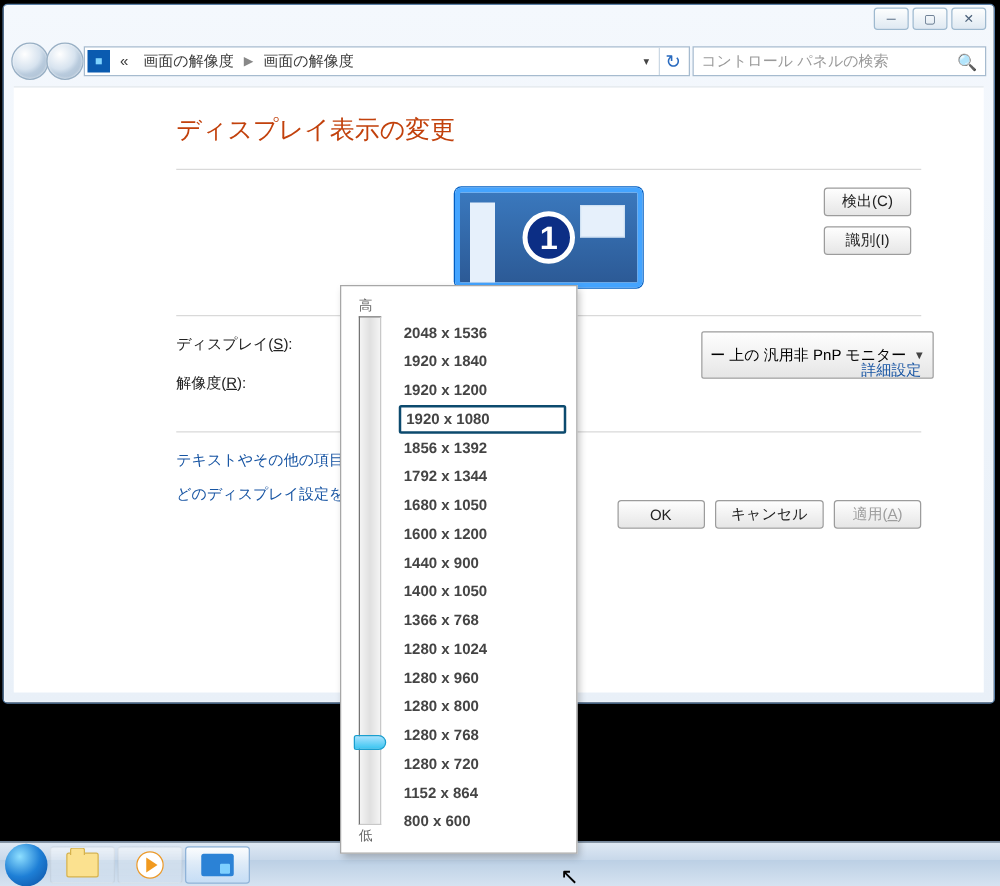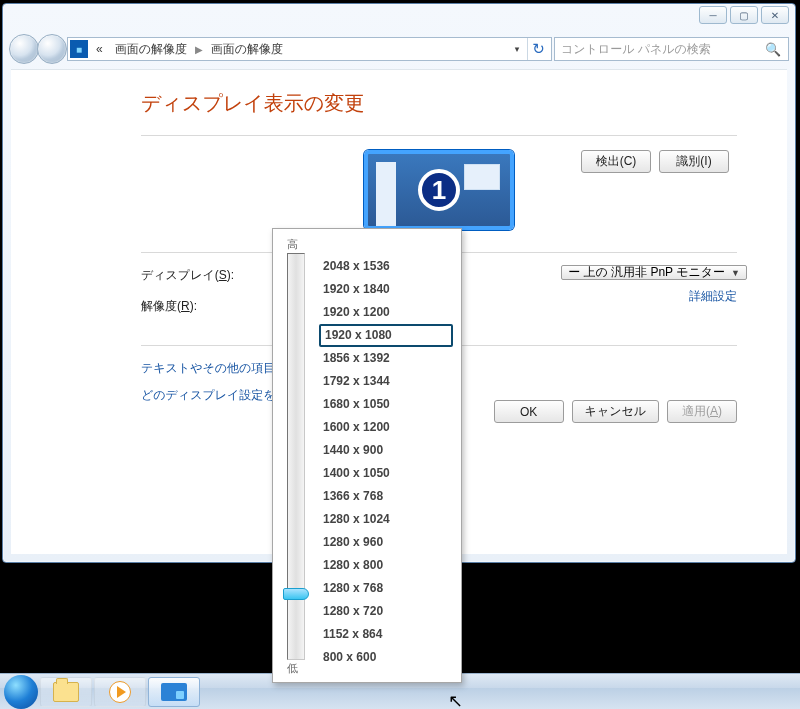--- a/index.html
+++ b/index.html
@@ -89,35 +89,35 @@
   }
   .monitor-preview::after {
     content:""; position:absolute; right:10px; top:10px; width:34px; height:24px;
     background: #e6f0fb; border:1px solid #cfe1f3;
   }
   .monitor-num {
     width: 42px; height: 42px; border-radius: 50%; background: #0c2e85;
     border: 4px solid #fff; color: #fff; font-size: 26px; font-weight: bold;
     display: flex; align-items: center; justify-content: center; z-index: 1;
   }
-  .side-btns { position: absolute; right: 8px; top: 14px; display: flex; flex-direction: row; gap: 8px; }
+  .side-btns { position: absolute; right: 8px; top: 14px; display: flex; flex-direction: column; gap: 8px; }
   .btn {
     min-width: 70px; height: 23px; padding: 0 12px;
     border: 1px solid #9c9c9c; border-radius: 3px;
     background: linear-gradient(#fefefe,#e6e6e6);
     font-size: 12px; color: #222; display: flex; align-items: center; justify-content: center;
   }
   .btn.disabled { color: #9e9e9e; }
 
   .field-row { display: flex; margin-top: 14px; font-size: 12px; }
   .field-label { width: 130px; color: #222; }
   .underline { text-decoration: underline; }
 
   .dropdown-stub {
-    position: absolute; right: -10px; height: 15px;
+    position: absolute; right: -10px; height: 38px;
     border: 1px solid #9c9c9c; border-radius: 2px;
     background: linear-gradient(#fefefe,#e6e6e6);
     display: flex; align-items: center; padding: 0 6px; font-size: 12px;
     gap: 6px;
   }
   .dd-arrow { font-size: 9px; color: #444; }
 
   .adv-link { position: absolute; right: 0; top: 198px; color: #1855a3; font-size: 12px; padding-left: 20px; }
   .links-block { margin-top: 30px; border-top: 1px solid #d9d9d9; padding-top: 14px; font-size: 12px; }
   .links-block a { color: #1855a3; display: block; margin-bottom: 10px; text-decoration: none; }

